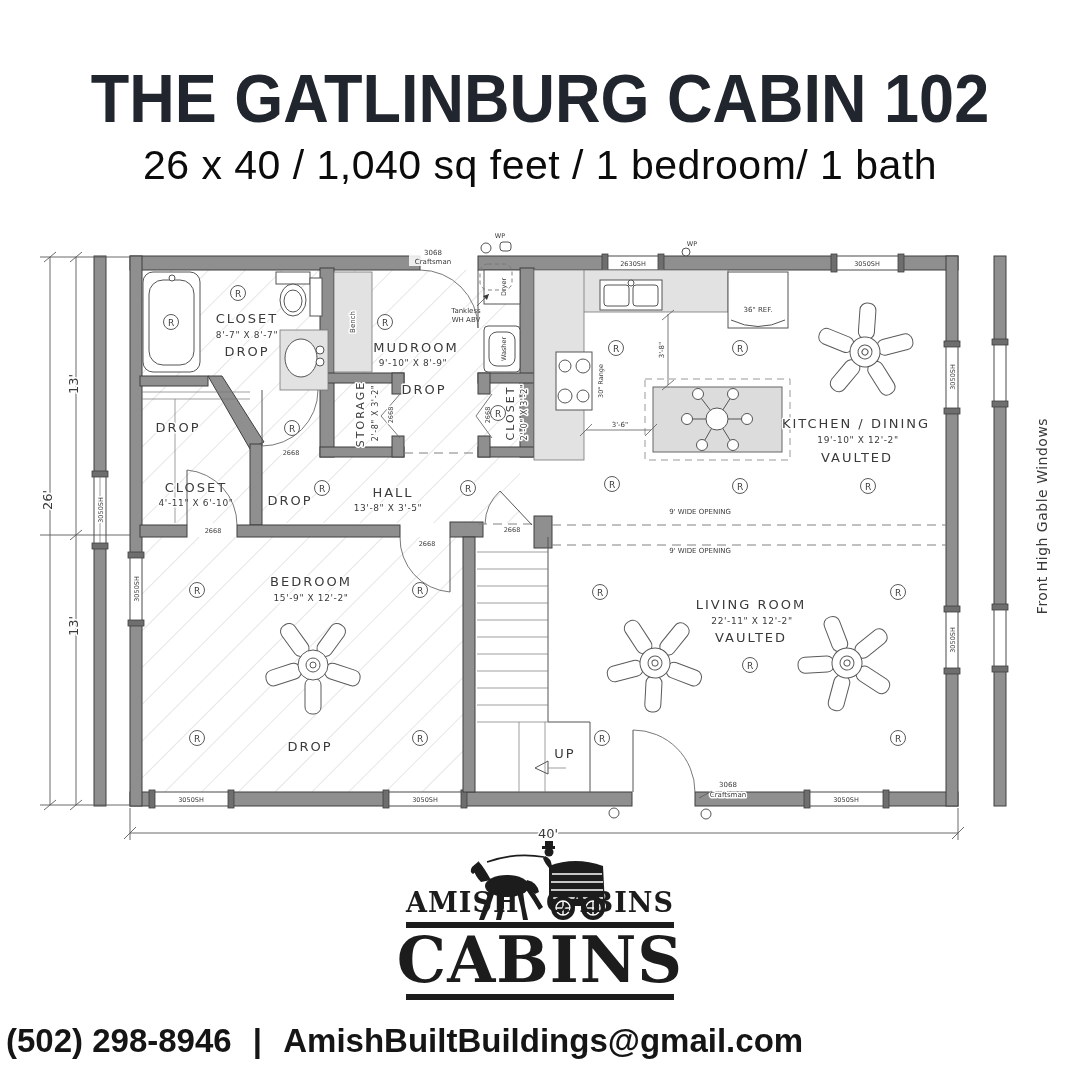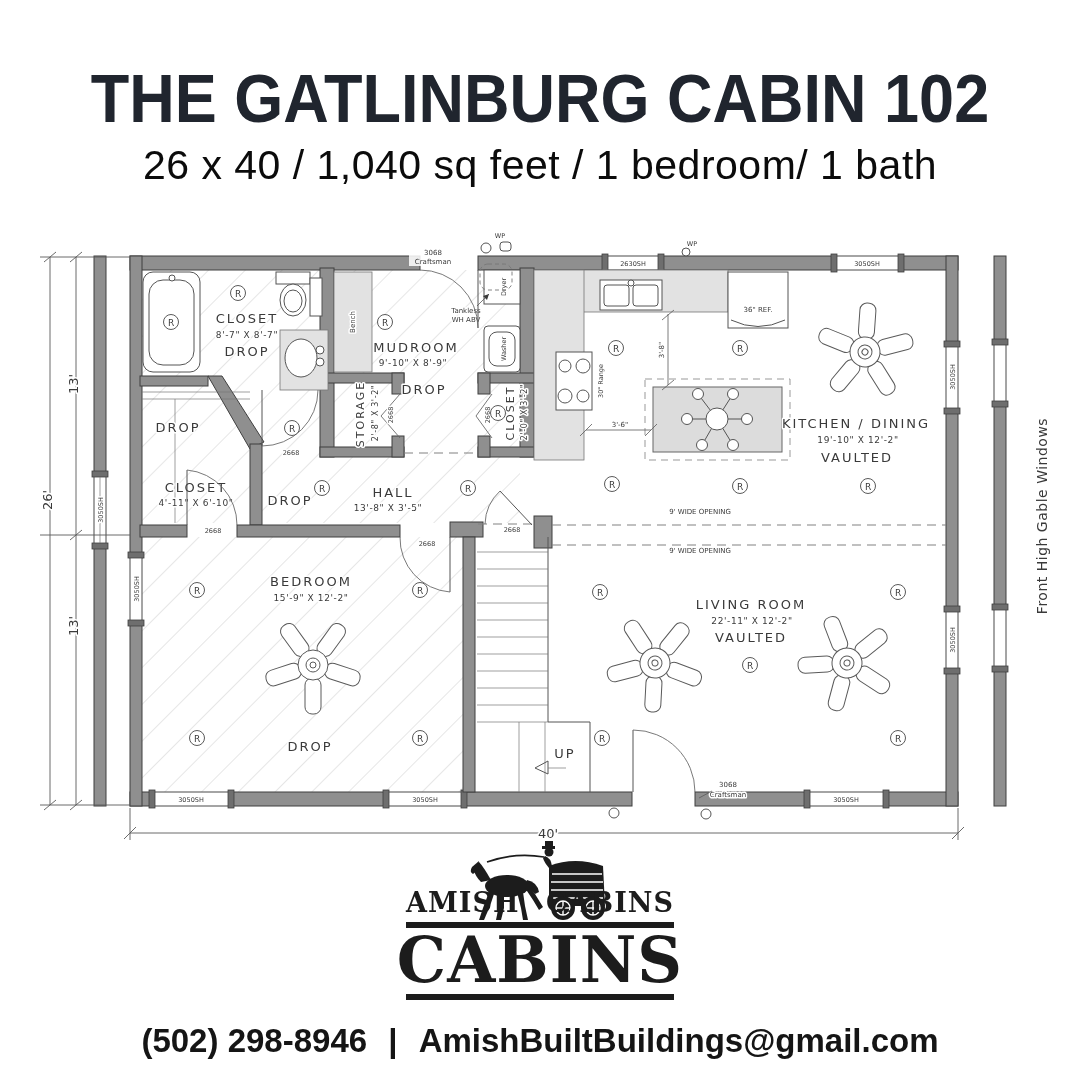--- a/index.html
+++ b/index.html
@@ -39,21 +39,21 @@
   #logo .lockup{width:268px;position:relative;height:64px;}
   #logo .word{position:absolute;bottom:2px;font-family:"DejaVu Serif", serif;font-weight:bold;
               font-size:27px;color:#1c1c1c;letter-spacing:1px;}
   #logo .w-left{left:0;margin-top:27px;}
   #logo .w-right{right:0;}
   #logo .horse{position:absolute;left:50%;transform:translateX(-50%);bottom:-2px;}
   #logo .bar{width:268px;height:6px;background:#1c1c1c;margin:2px 0;}
   #logo .cabins{font-family:"DejaVu Serif", serif;font-weight:bold;font-size:62px;
                 line-height:1.0;color:#1c1c1c;letter-spacing:1px;transform:scaleY(1.02);}
   
-  #contact{top:1022px;left:0;width:1080px;text-align:center;font-weight:700;font-size:33px;
+  #contact{top:1022px;left:0;width:1080px;font-weight:700;font-size:33px;
            color:#151515;font-family:"Liberation Sans", sans-serif;}
   #contact span{margin:0 6px;}
 </style>
 </head>
 <body>
 
 <div class="abs" id="title">THE GATLINBURG CABIN 102</div>
 <div class="abs" id="subtitle">26 x 40 / 1,040 sq feet / 1 bedroom/ 1 bath</div>
 
 <svg class="abs" style="top:225px;left:0;" width="1080" height="645" viewBox="0 225 1080 645">

